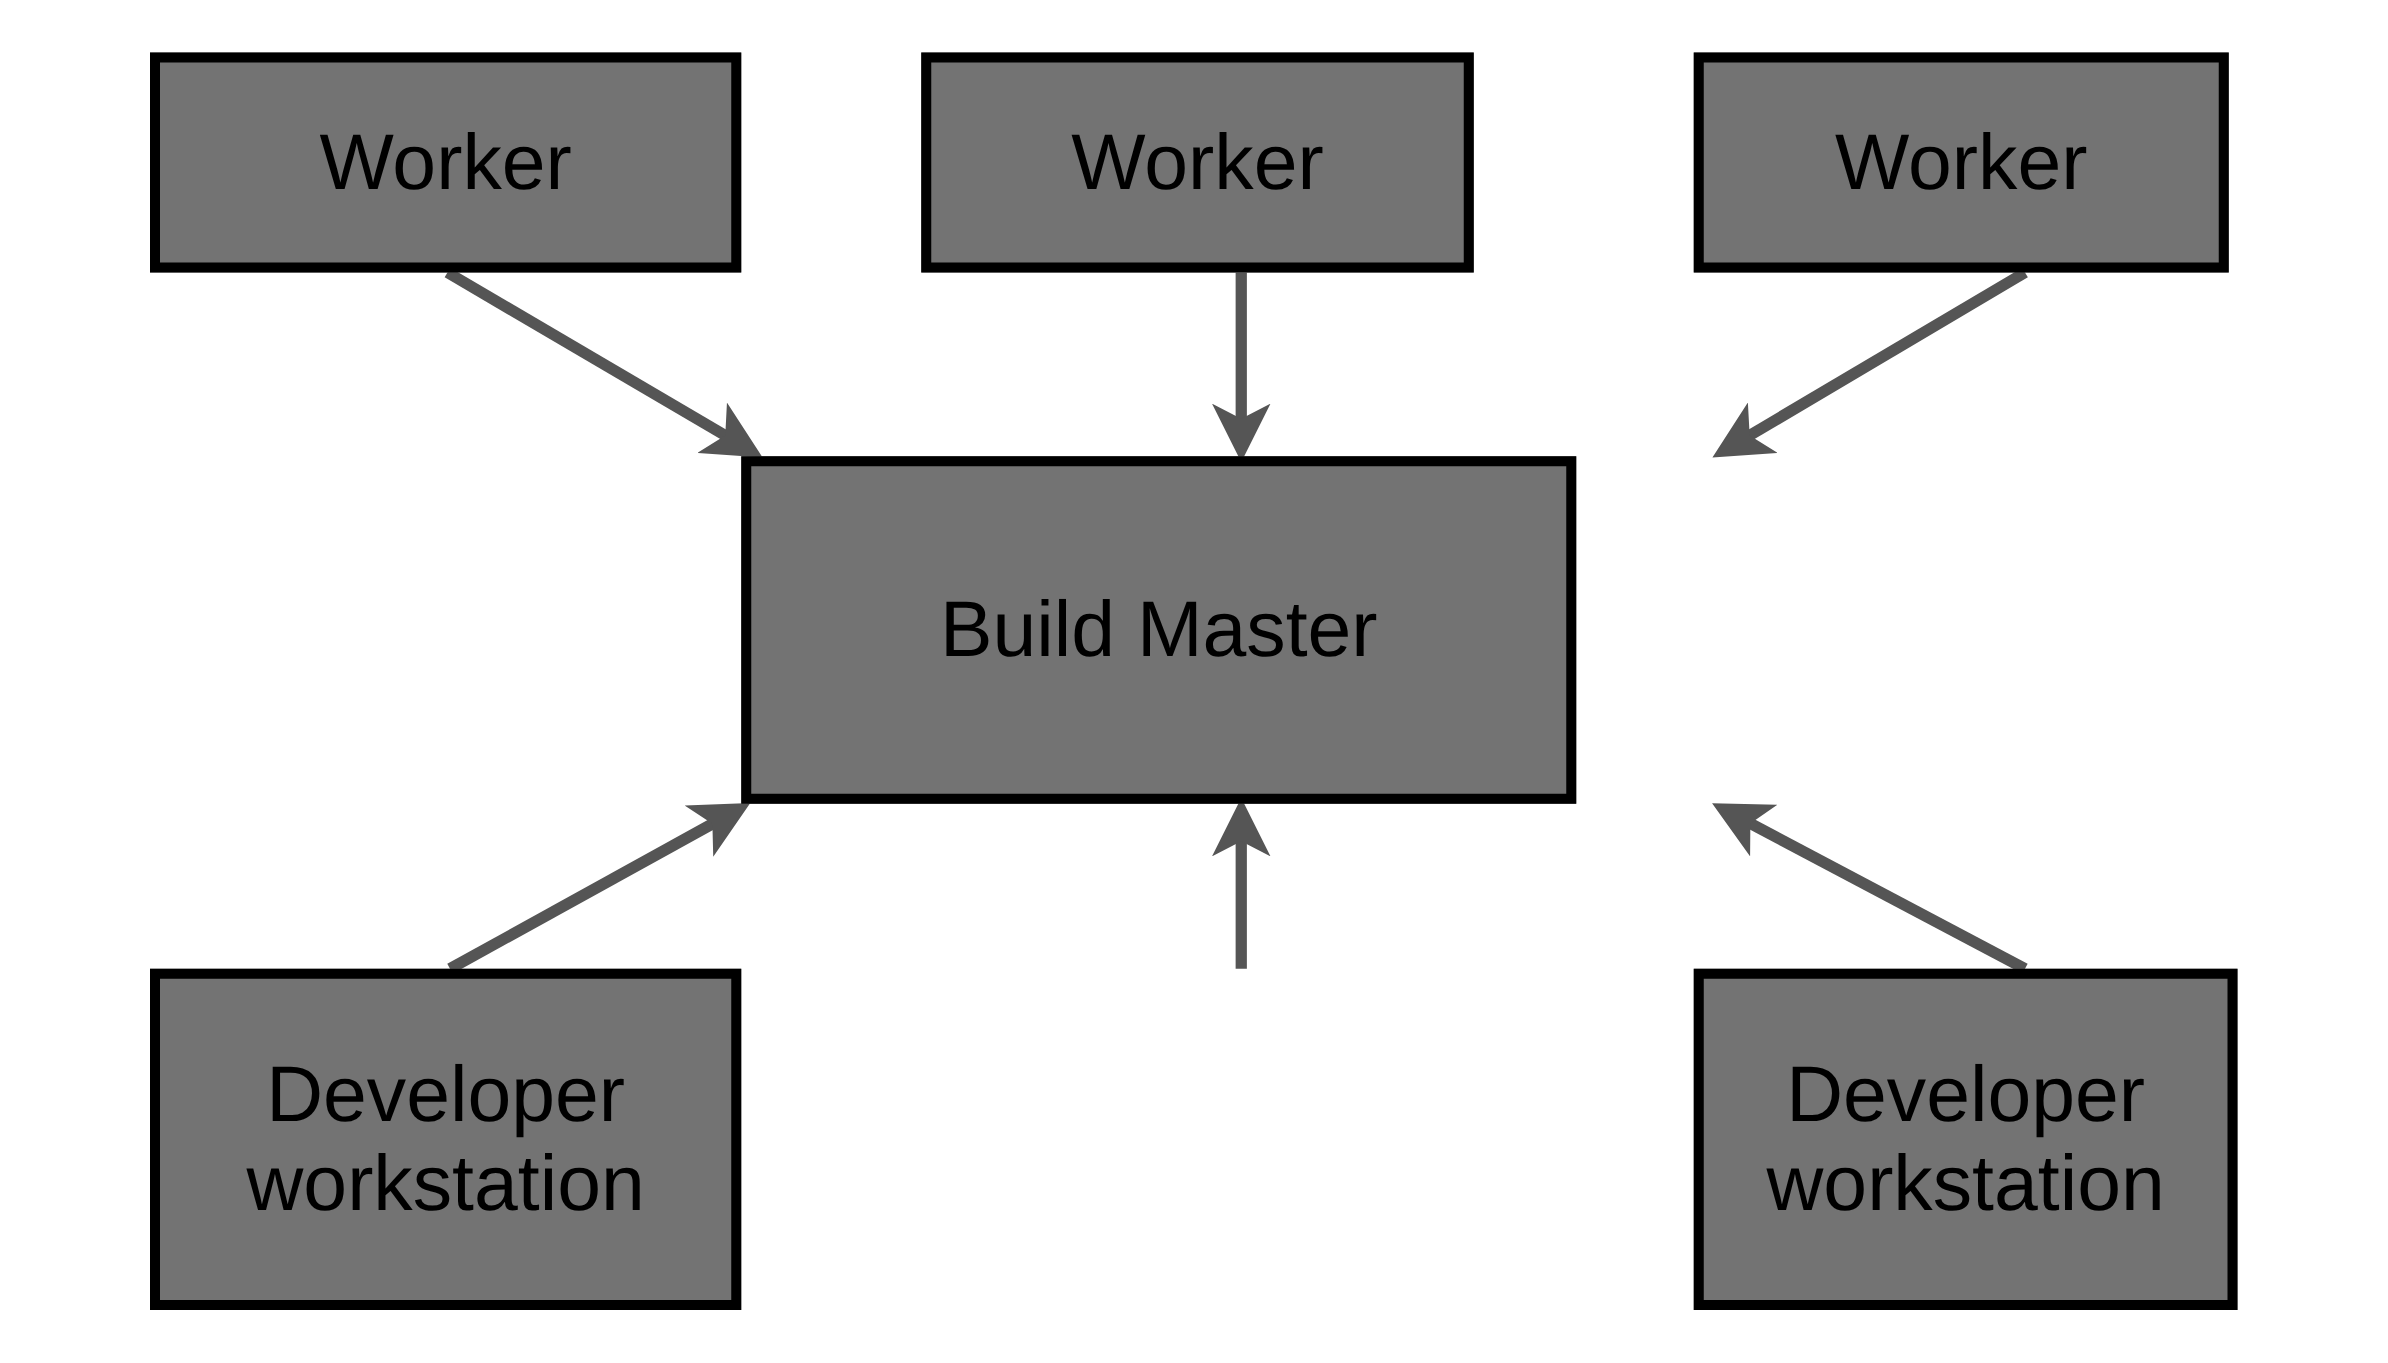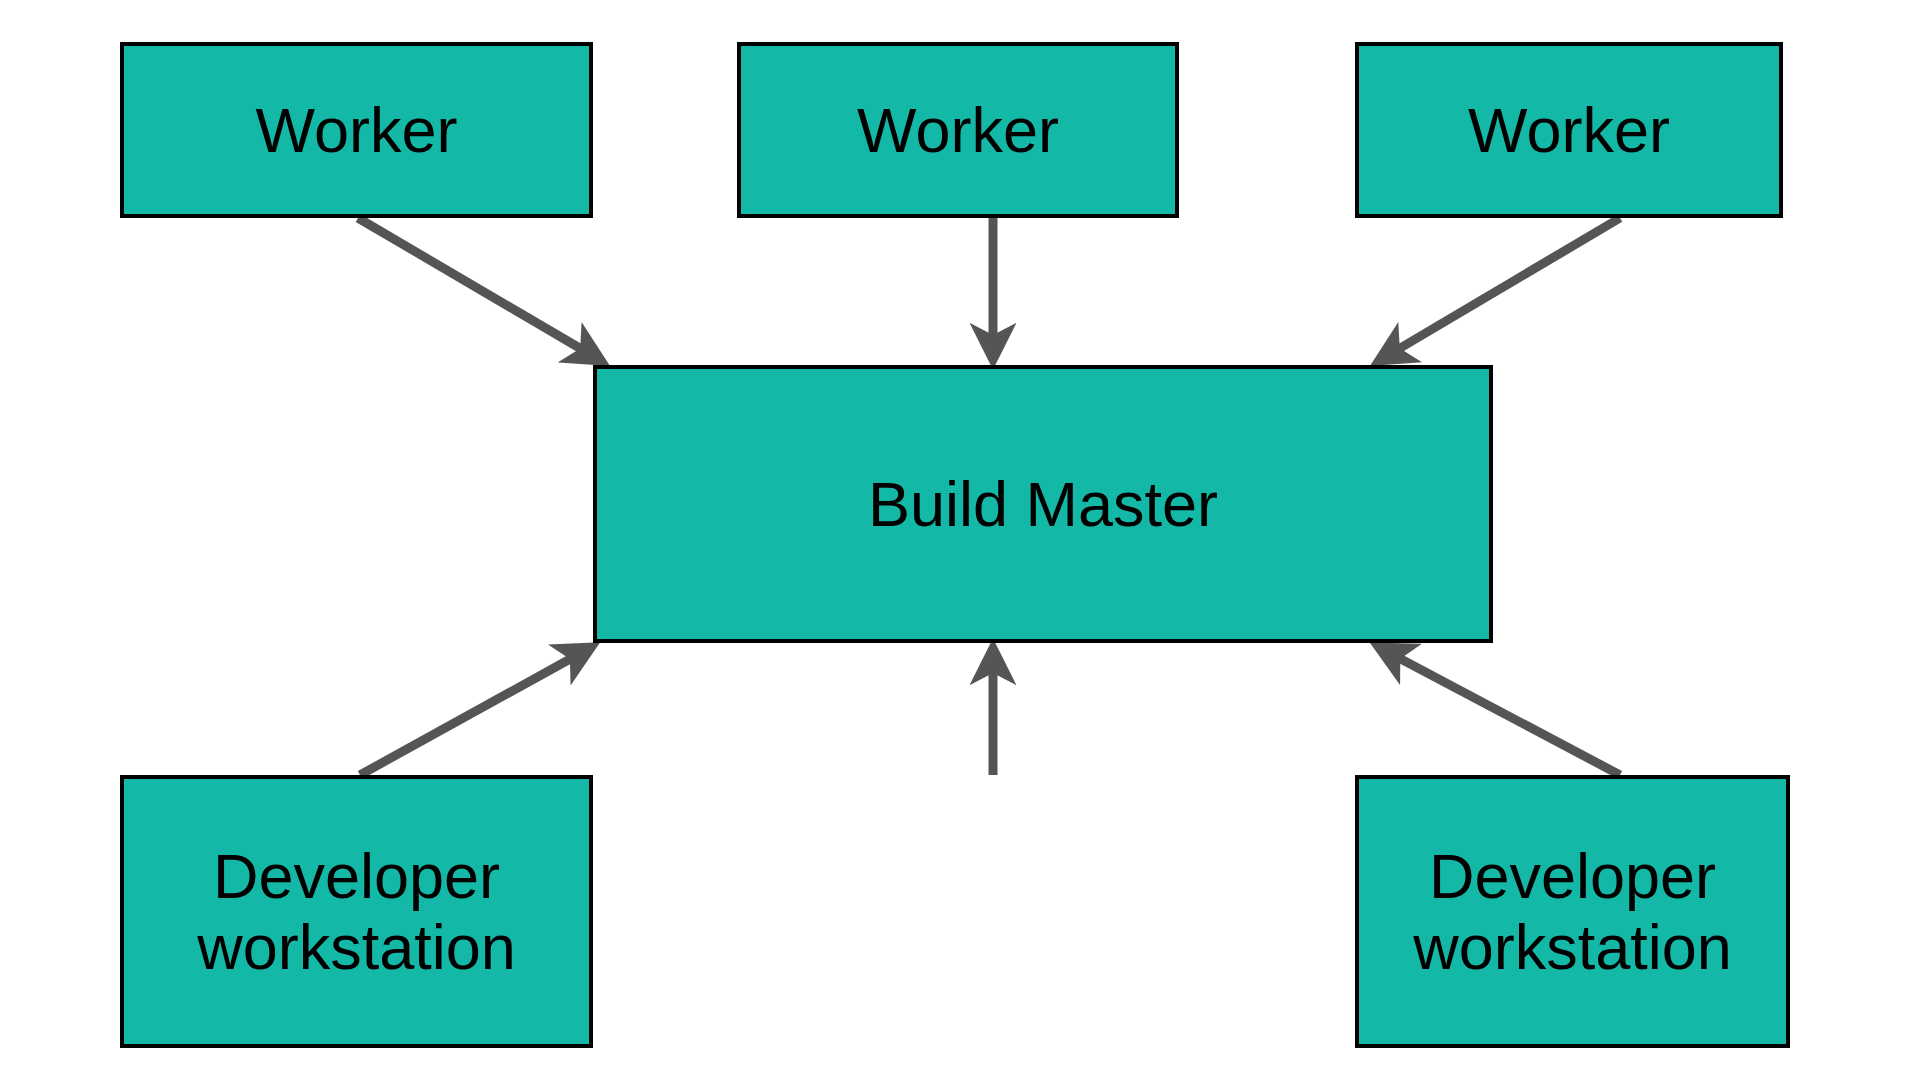--- a/index.html
+++ b/index.html
@@ -18,41 +18,41 @@
   #diagram-canvas {
     position: absolute;
     left: 0;
     top: 0;
     width: 1910px;
     height: 1090px;
   }
   .node {
     position: absolute;
     box-sizing: border-box;
-    background: #14b8a6;
-    border: 4px solid #000000;
+    background: #737373;
+    border: 8px solid #000000;
     display: flex;
     align-items: center;
     justify-content: center;
     text-align: center;
     color: #000000;
     line-height: 1.12;
     z-index: 2;
   }
   .node-label {
     display: block;
     white-space: pre-line;
     padding: 0 6px;
   }
   
   #node-worker-1 { left: 120px; top: 42px;  width: 473px; height: 176px; font-size: 63px; }
   #node-worker-2 { left: 737px; top: 42px;  width: 442px; height: 176px; font-size: 63px; }
   #node-worker-3 { left: 1355px; top: 42px; width: 428px; height: 176px; font-size: 63px; }
   
-  #node-build-master { left: 593px; top: 365px; width: 900px; height: 278px; font-size: 63px; }
+  #node-build-master { left: 593px; top: 365px; width: 668px; height: 278px; font-size: 63px; }
   
   #node-dev-workstation-1 { left: 120px;  top: 775px; width: 473px; height: 273px; font-size: 63px; }
   #node-ci-server        { left: 737px;  top: 775px; width: 442px; height: 273px; font-size: 63px; }
   #node-dev-workstation-2 { left: 1355px; top: 775px; width: 435px; height: 273px; font-size: 63px; }
 
   #edges-layer {
     position: absolute;
     left: 0;
     top: 0;
     width: 1910px;

